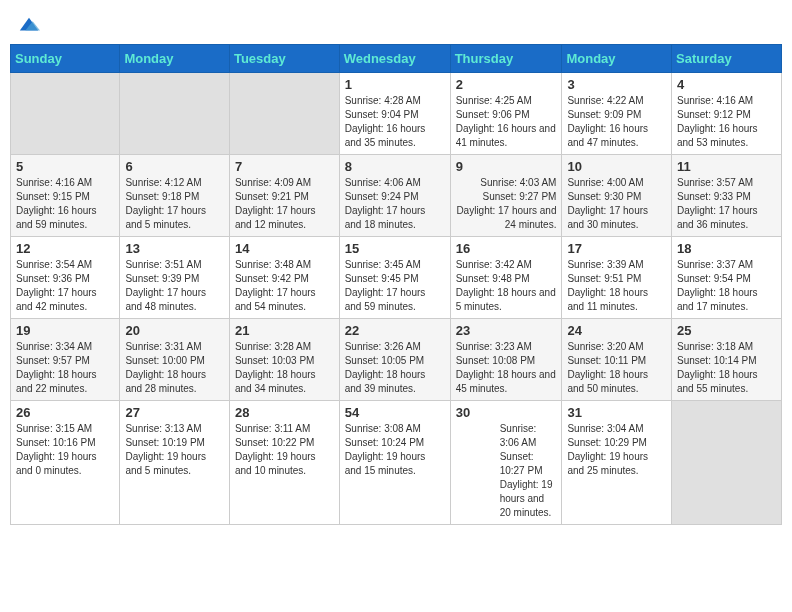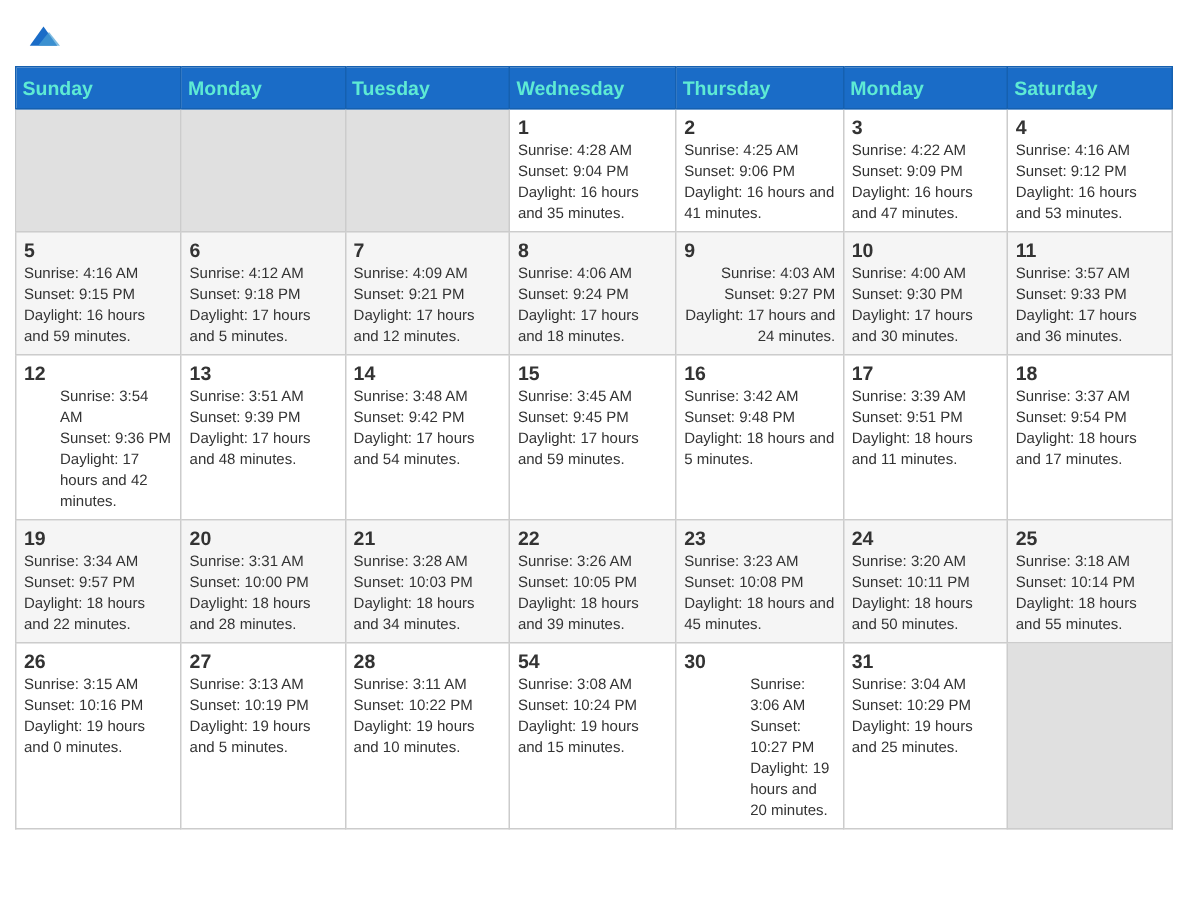--- a/index.html
+++ b/index.html
@@ -203,21 +203,21 @@
         <td>
           <span class="day-num">11</span>
           <div class="day-info" style="white-space: pre-line;">Sunrise: 3:57 AM
 Sunset: 9:33 PM
 Daylight: 17 hours and 36 minutes.</div>
         </td>
       </tr>
       <tr class="row-odd">
         <td>
           <span class="day-num">12</span>
-          <div class="day-info" style="white-space: pre-line; margin-left: 24px;">Sunrise: 3:54 AM
+          <div class="day-info" style="white-space: pre-line;">Sunrise: 3:54 AM
 Sunset: 9:36 PM
 Daylight: 17 hours and 42 minutes.</div>
         </td>
         <td>
           <span class="day-num">13</span>
           <div class="day-info" style="white-space: pre-line;">Sunrise: 3:51 AM
 Sunset: 9:39 PM
 Daylight: 17 hours and 48 minutes.</div>
         </td>
         <td>

